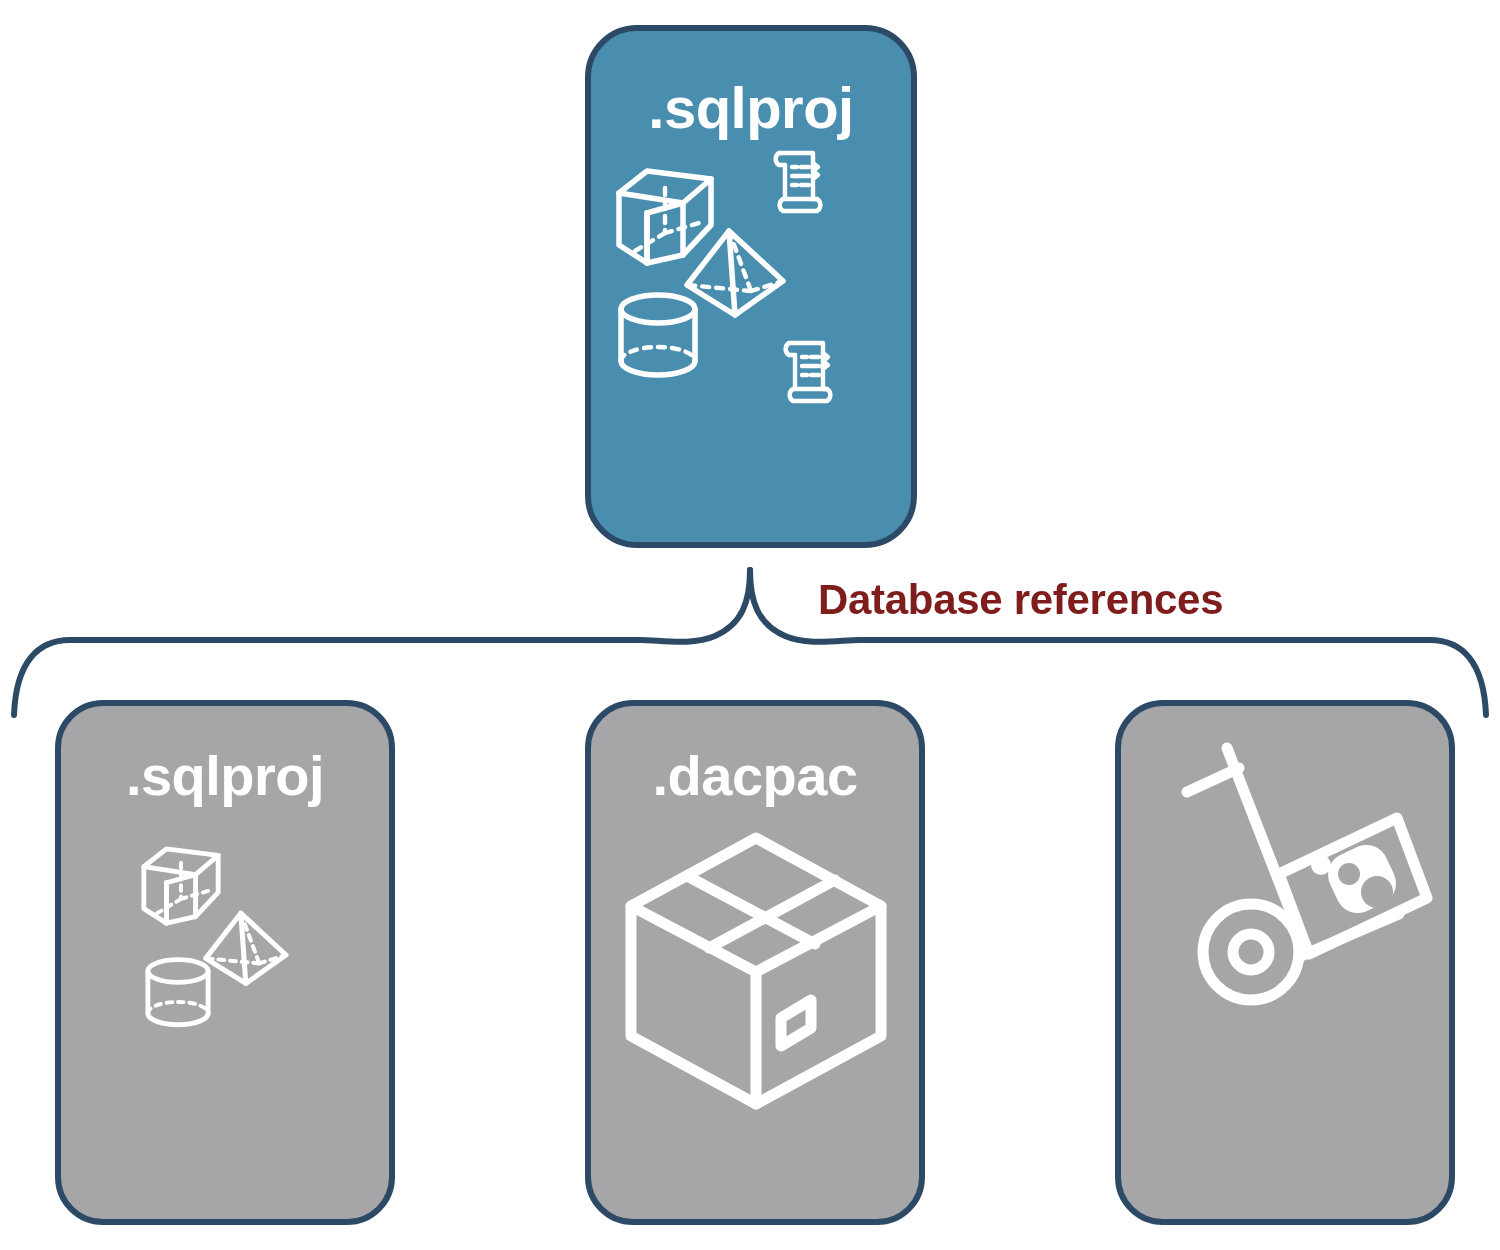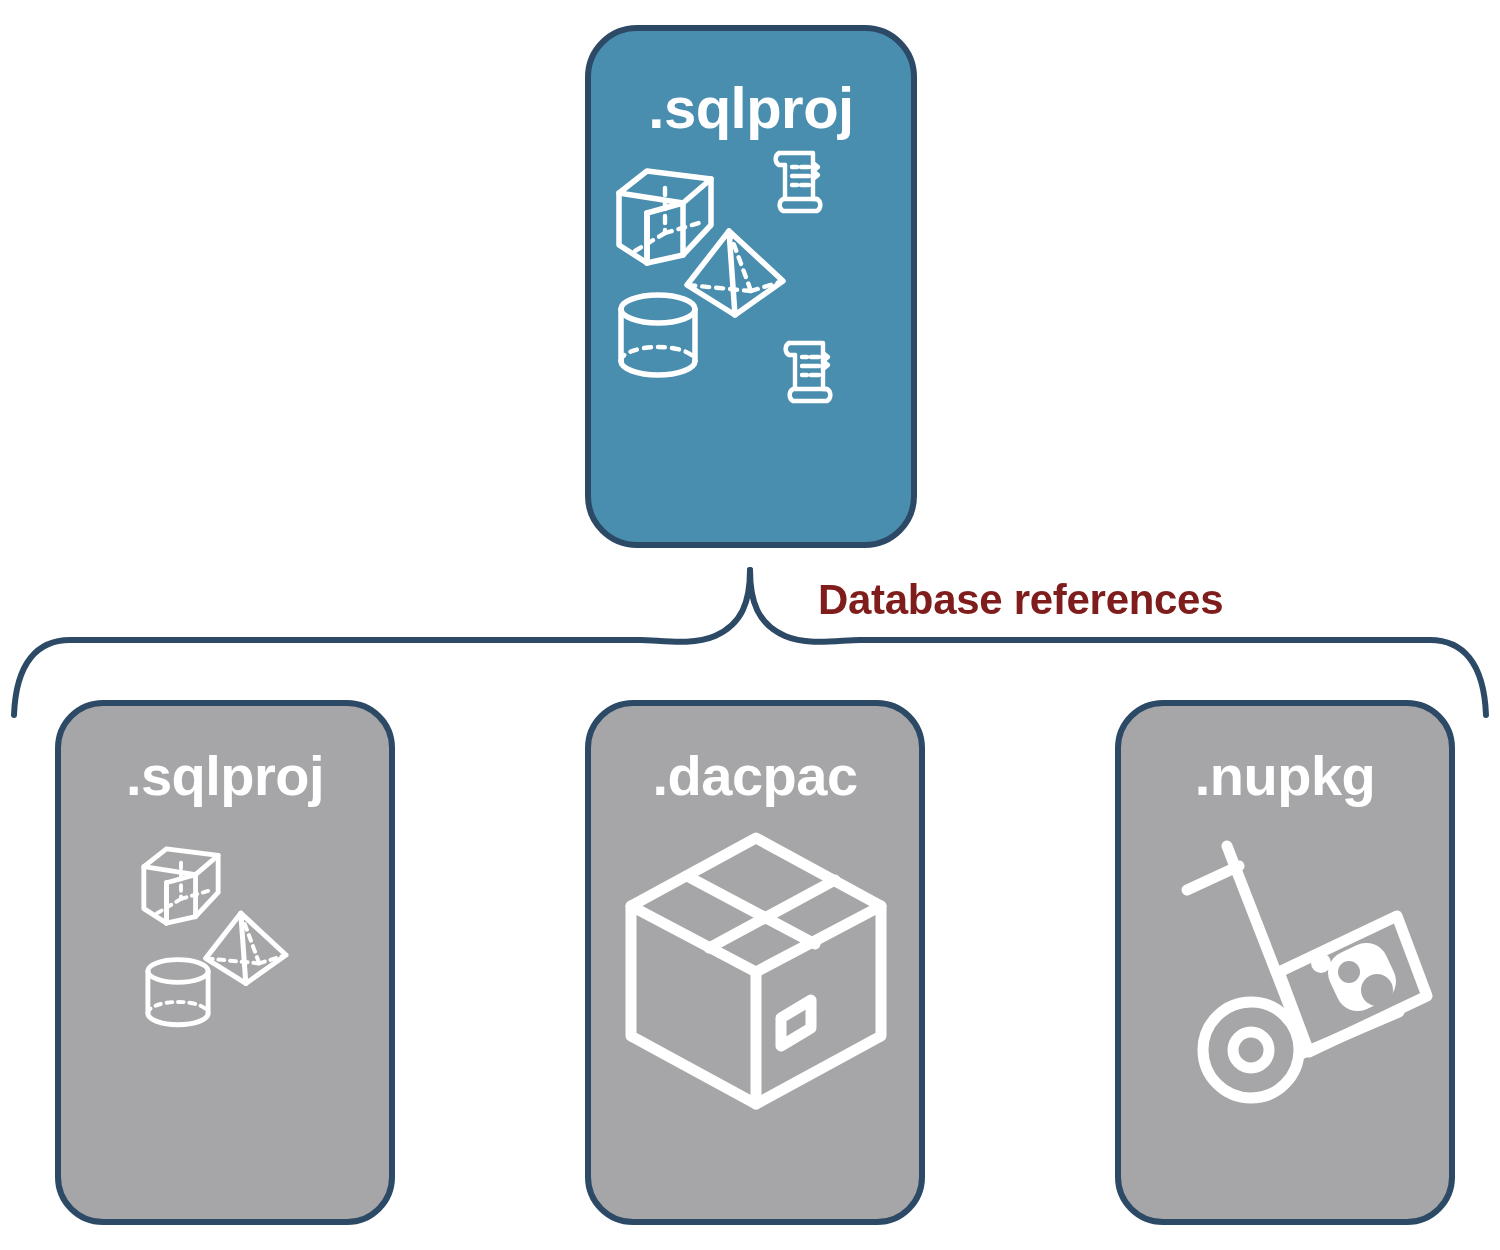--- a/index.html
+++ b/index.html
@@ -220,21 +220,20 @@
 
         <path d="M62 44 L190 112"></path>
         <path d="M84 116 L210 48"></path>
 
         <path d="M156 186 L186 168 L186 196 L156 214 Z"></path>
       </svg>
     </div>
   </div>
 
   <div class="card bottom b3">
-    <div class="card-title">.nupkg</div>
 
     <div class="icon-area">
       <svg style="left:40px; top:34px;" width="256" height="268" viewBox="0 0 256 268" fill="none" stroke="#ffffff" stroke-width="11" stroke-linecap="round" stroke-linejoin="round">
 
         <path d="M26 52 L78 28"></path>
 
         <path d="M66 8 L136 188"></path>
 
         <path d="M140 216 L238 174"></path>
 

